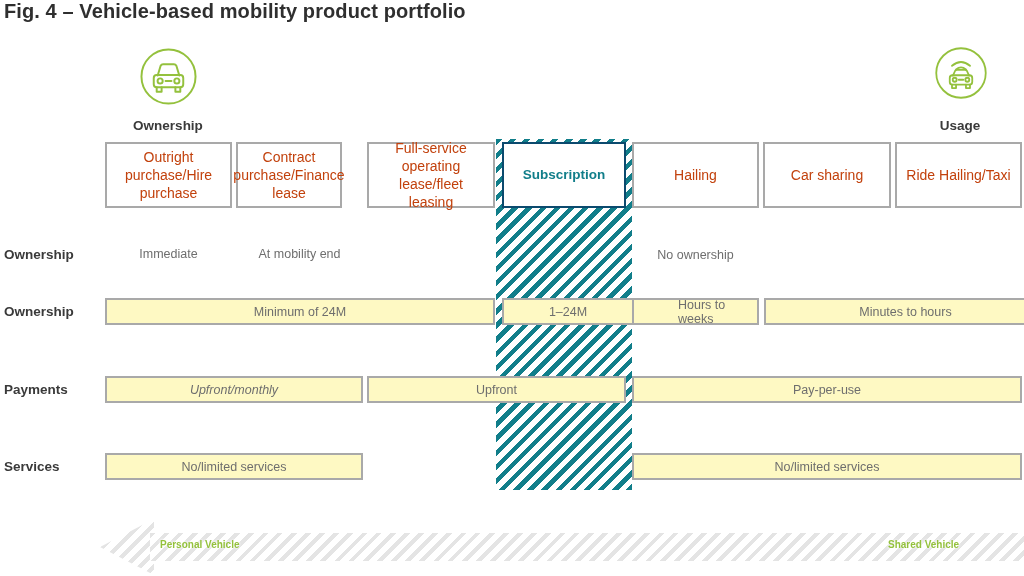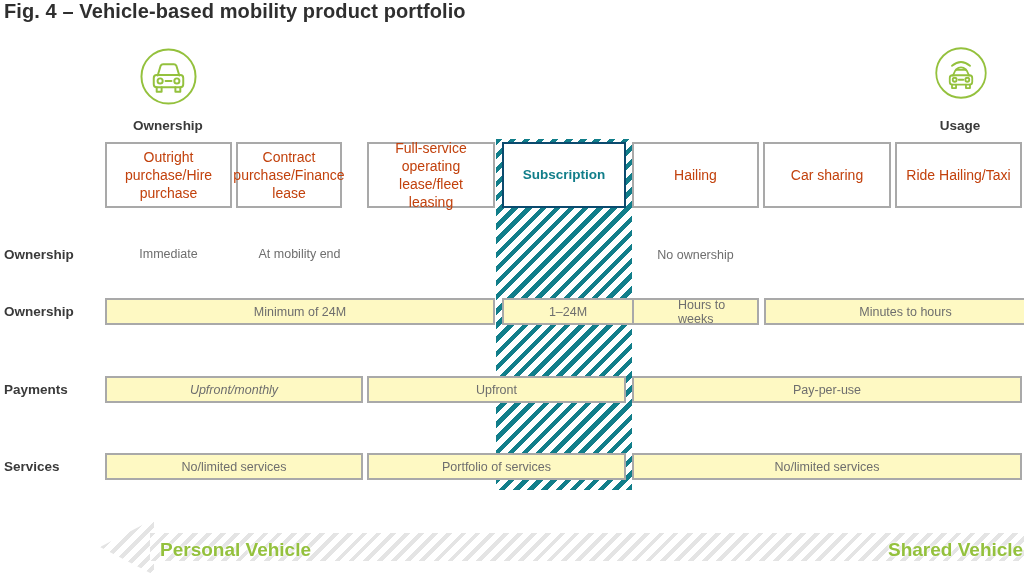--- a/index.html
+++ b/index.html
@@ -40,21 +40,21 @@
   .arrow-band{
     left:150px;top:533px;width:874px;height:28px;z-index:1;
     background:repeating-linear-gradient(135deg,#e4e4e4 0 4px,#ffffff 4px 10px);
   }
   .arrow-head-left{
     left:100px;top:519px;width:54px;height:56px;z-index:1;
     background:repeating-linear-gradient(135deg,#e4e4e4 0 4px,#ffffff 4px 10px);
     clip-path:polygon(0 50%,100% 0,100% 100%);
   }
   .axis-label{
-    z-index:2;font-size:19px;font-weight:bold;color:#94c13d;
+    z-index:2;font-size:10px;font-weight:bold;color:#94c13d;
     text-shadow:0 0 3px #ffffff,0 0 3px #ffffff;
   }
   svg{display:block;}
 </style>
 </head>
 <body>
 
 <div class="canvas">
 
   <div class="abs title">Fig. 4 – Vehicle-based mobility product portfolio</div>
@@ -110,21 +110,20 @@
   <div class="abs vbox" style="left:632px;top:298px;width:127px;padding-left:44px;">Hours to weeks</div>
   <div class="abs vbox" style="left:764px;top:298px;width:283px;">Minutes to hours</div>
 
   <div class="abs rowlabel" style="top:382px;">Payments</div>
   <div class="abs vbox" style="left:105px;top:376px;width:258px;font-style:italic;">Upfront/monthly</div>
   <div class="abs vbox" style="left:367px;top:376px;width:259px;">Upfront</div>
   <div class="abs vbox" style="left:632px;top:376px;width:390px;">Pay-per-use</div>
 
   <div class="abs rowlabel" style="top:459px;">Services</div>
   <div class="abs vbox" style="left:105px;top:453px;width:258px;">No/limited services</div>
-  <div class="abs vbox" style="left:367px;top:453px;width:259px;">Portfolio of services</div>
   <div class="abs vbox" style="left:632px;top:453px;width:390px;">No/limited services</div>
 
   <div class="abs arrow-head-left"></div>
   <div class="abs arrow-band"></div>
   <div class="abs axis-label" style="left:160px;top:539px;">Personal Vehicle</div>
   <div class="abs axis-label" style="left:888px;top:539px;">Shared Vehicle</div>
 
 </div>
 
 </body></html>

